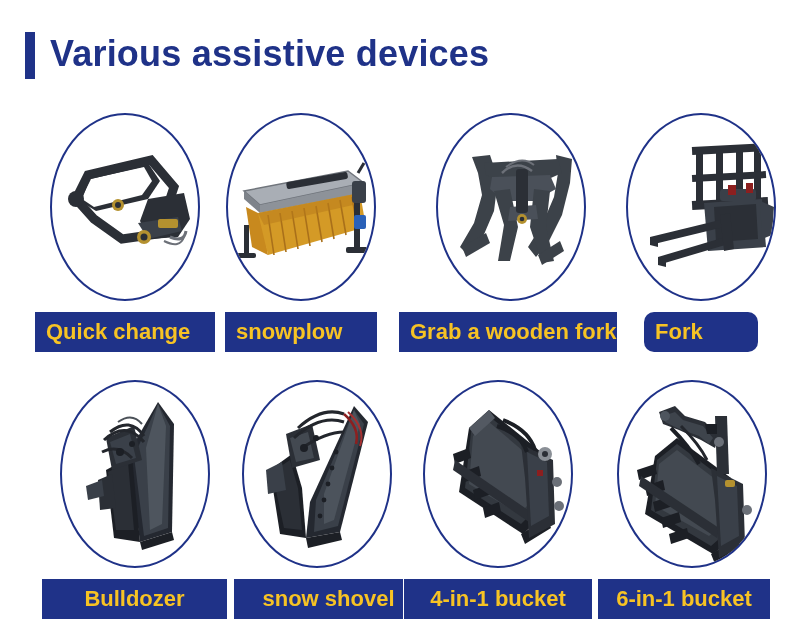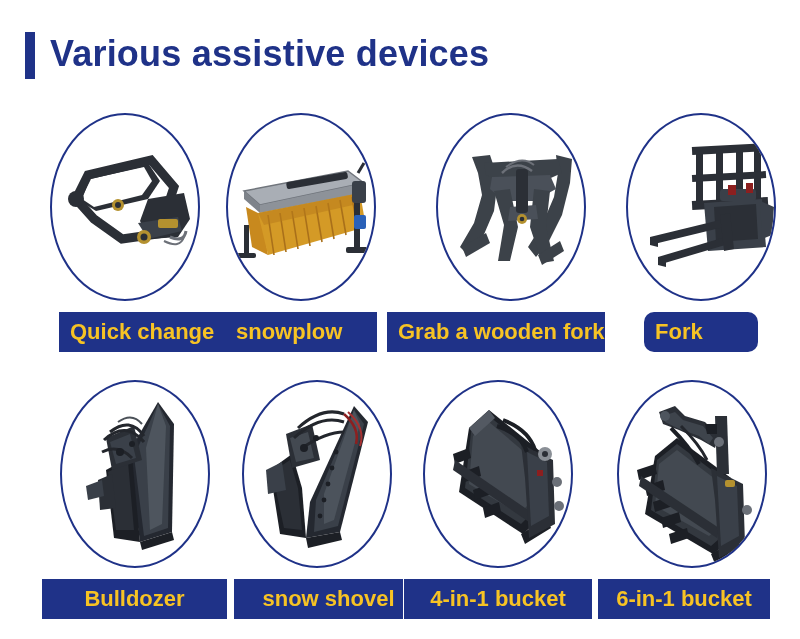--- a/index.html
+++ b/index.html
@@ -98,23 +98,23 @@
     line-height: 24px;
     white-space: nowrap;
   }
 
   
   .r1c1 { left: 35px;  width: 180px; }
   .r1c2 { left: 225px; width: 152px; }
   .r1c3 { left: 387px; width: 247px; }
   .r1c4 { left: 644px; width: 114px; }
 
-  .r1c1 .label-box { left: 0; width: 180px; margin-left: 24px; }
+  .r1c1 .label-box { left: 0; width: 180px; }
   .r1c2 .label-box { left: 0; width: 152px; }
-  .r1c3 .label-box { left: 0; width: 218px; }
+  .r1c3 .label-box { left: 12px; width: 218px; }
   .r1c4 .label-box { left: 0; width: 114px; border-radius: 10px; }
 
   
   .r2c1 { left: 42px;  width: 185px; }
   .r2c2 { left: 232px; width: 169px; }
   .r2c3 { left: 404px; width: 188px; }
   .r2c4 { left: 598px; width: 188px; }
 
   .r2c1 .label-box { left: 0; width: 185px; }
   .r2c2 .label-box { left: 2px; width: 169px; padding-left: 20px; }

